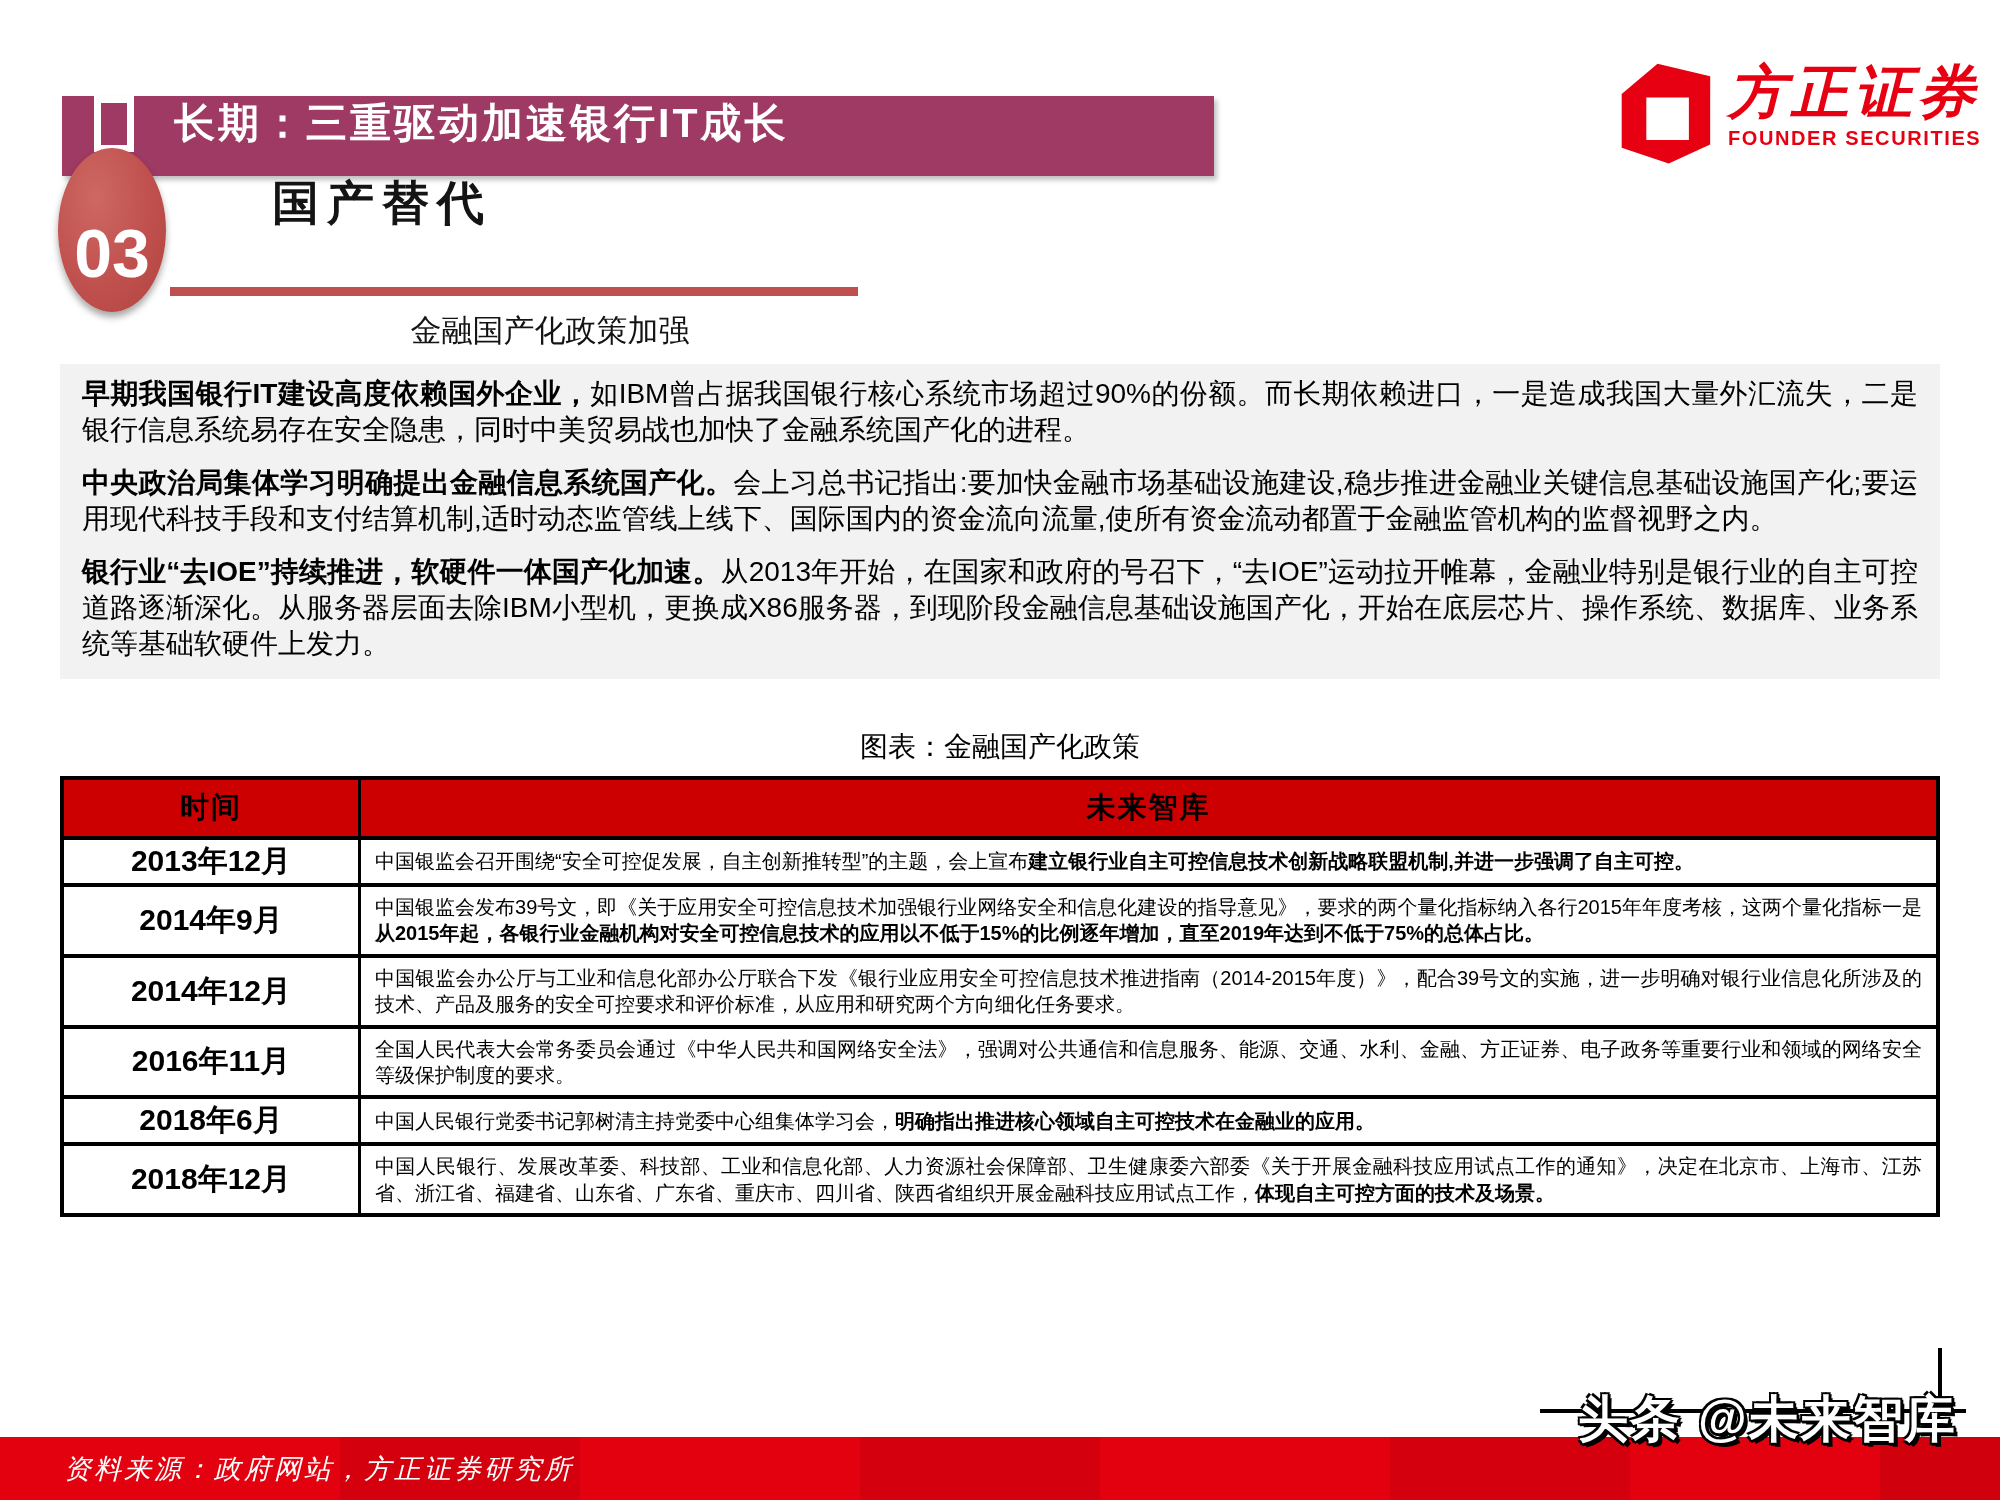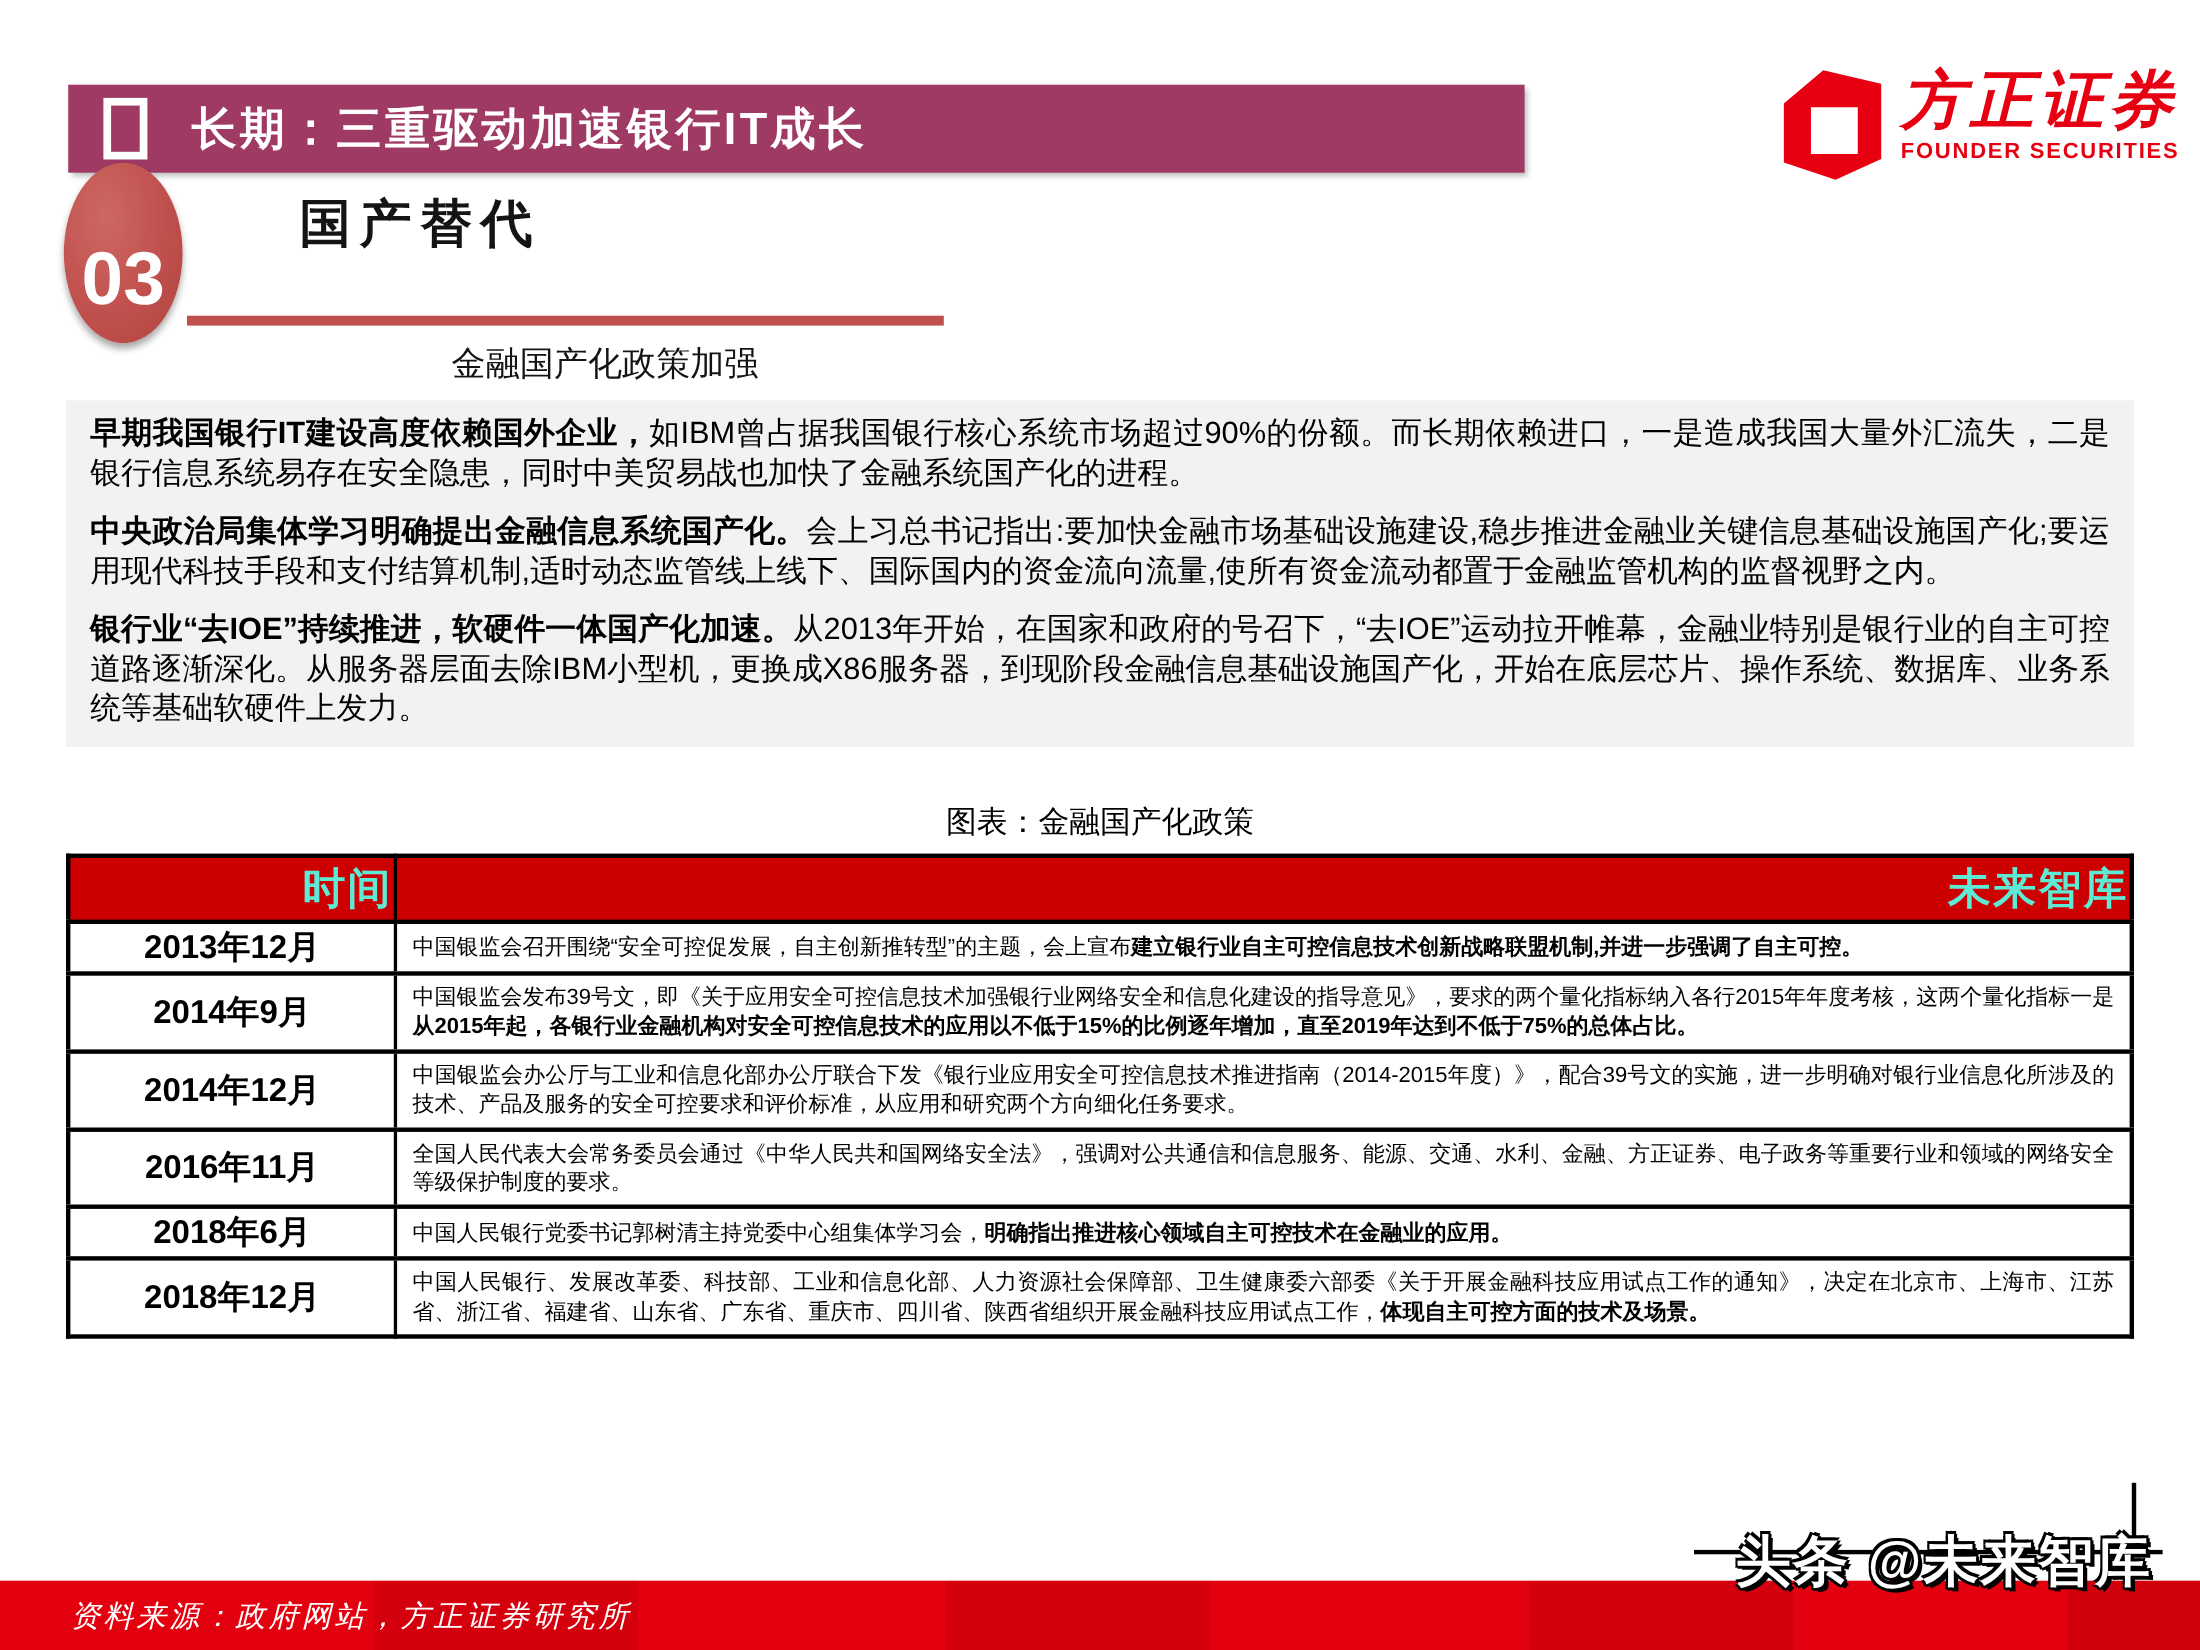--- a/index.html
+++ b/index.html
@@ -7,22 +7,22 @@
     width:2000px;height:1500px;position:relative;overflow:hidden;
     background:#ffffff;color:#000;
     font-family:"Liberation Sans","DejaVu Sans",sans-serif;
     --banner-bg:#9e3a63; --brand-red:#e60012; --badge-red:#c0504d;
     --table-header-bg:#cc0000; --paragraph-bg:#f2f2f2; --footer-bg:#e3000f;
   }
   .page{position:absolute;inset:0;}
 
   
   .top-banner{
-    position:absolute;left:62px;top:77px;width:1324px;height:80px;
-    background:var(--banner-bg);display:flex;align-items:center;
+    position:absolute;left:62px;top:96px;width:1152px;height:80px;
+    background:var(--banner-bg);display:flex;
     box-shadow:3px 4px 5px rgba(0,0,0,.25);
   }
   .banner-icon{width:26px;height:42px;border:7px solid #fff;margin-left:32px;flex:0 0 auto;}
   .banner-title{color:#fff;font-size:41px;font-weight:bold;margin:0 0 0 40px;letter-spacing:3px;white-space:nowrap;}
 
   
   .logo{position:absolute;left:1606px;top:56px;display:flex;align-items:flex-start;}
   .logo-cube{width:112px;height:112px;flex:0 0 auto;}
   .logo-text{margin-left:10px;margin-top:6px;}
   .logo-cn{color:var(--brand-red);font-size:58px;font-weight:bold;letter-spacing:5px;line-height:1.05;white-space:nowrap;font-style:italic;}
@@ -51,22 +51,22 @@
   .paragraphs p:last-child{margin-bottom:6px;}
   .paragraphs b{font-weight:bold;}
 
   
   .table-caption{position:absolute;left:0;top:728px;width:2000px;text-align:center;font-size:28px;color:#000;}
   .policy-table{
     position:absolute;left:60px;top:776px;width:1880px;
     border-collapse:collapse;border:4px solid #000;table-layout:fixed;
   }
   .policy-table th{
-    background:var(--table-header-bg);color:#5eead4;font-size:39px;font-weight:bold;
-    height:54px;border:3px solid #000;text-align:right;letter-spacing:2px;
+    background:var(--table-header-bg);color:#000000;font-size:29px;font-weight:bold;
+    height:54px;border:3px solid #000;text-align:center;letter-spacing:2px;
   }
   .col-time{width:292px;}
   .policy-table td{border:3px solid #000;border-top-width:4px;vertical-align:middle;}
   .policy-table td.date{text-align:center;font-weight:bold;font-size:30px;white-space:nowrap;}
   .policy-table td.content{font-size:20px;line-height:1.32;padding:7px 14px;text-align:justify;}
   .seg-bold{font-weight:bold;}
 
   
   .footer{position:absolute;left:0;top:1437px;width:2000px;height:63px;background:var(--footer-bg);z-index:1;}
   .footer .fb{position:absolute;top:0;height:63px;background:rgba(90,0,8,.10);}

